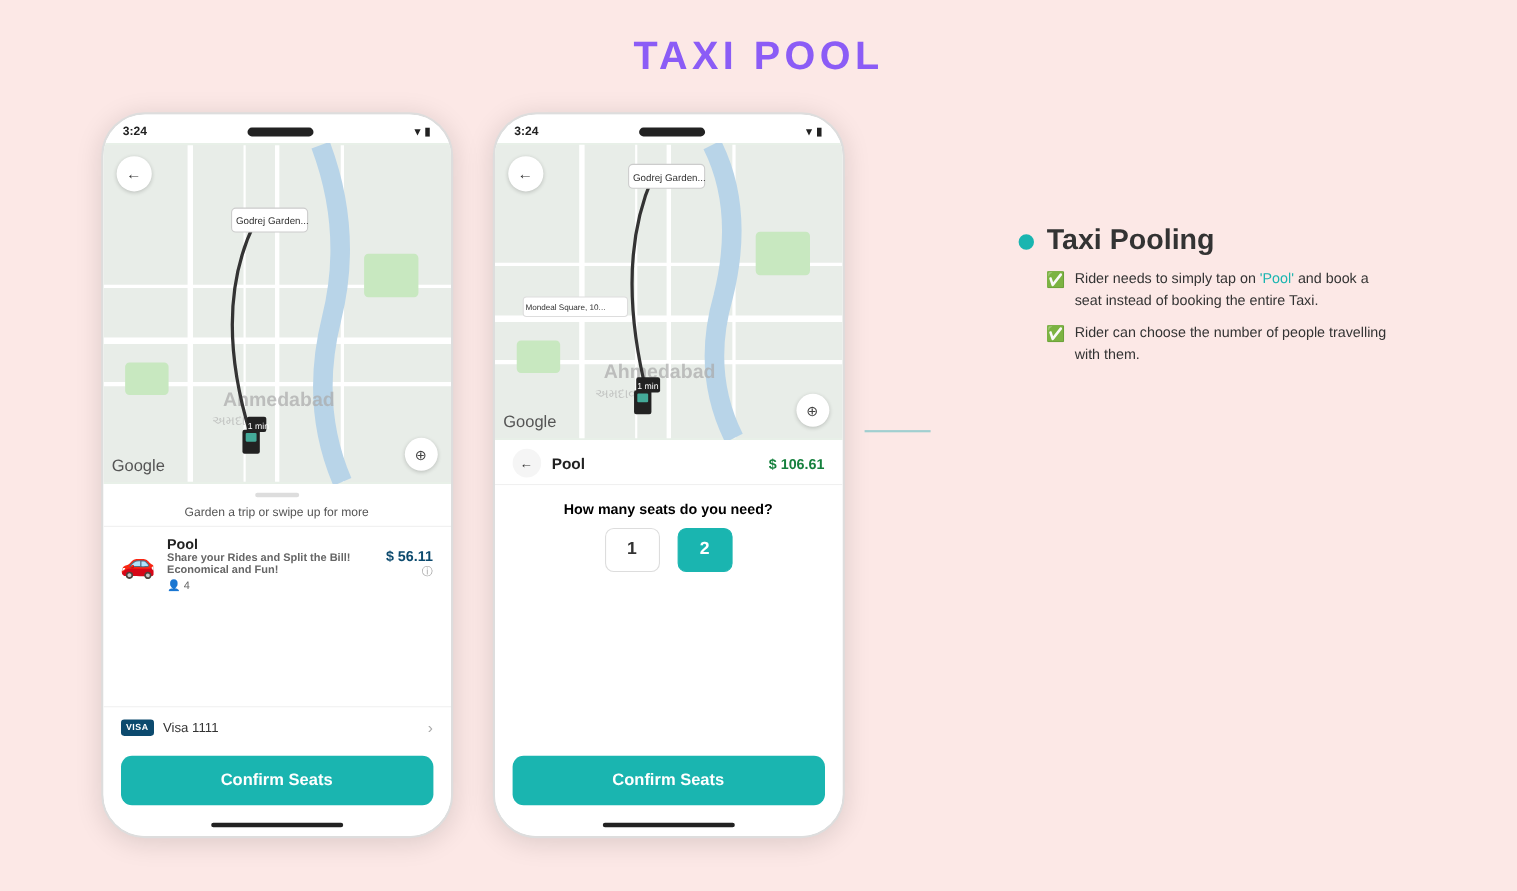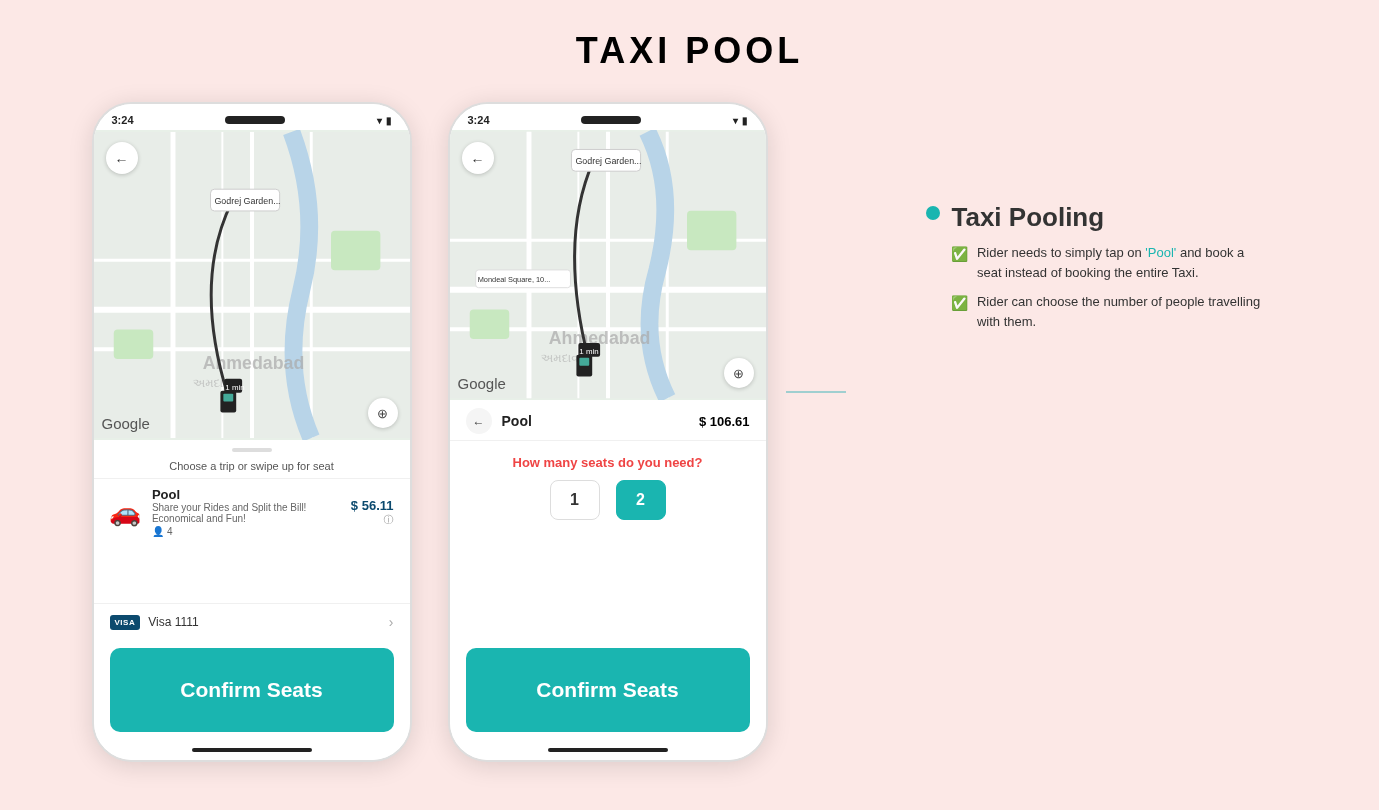--- a/index.html
+++ b/index.html
@@ -9,21 +9,21 @@
       min-height: 810px;
       width: 1379px;
       display: flex;
       flex-direction: column;
       align-items: center;
       padding: 30px 40px;
     }
     .page-title {
       font-size: 36px;
       font-weight: 700;
-      color: #000000;
+      color: #8b5cf6;
       letter-spacing: 4px;
       margin-bottom: 30px;
       text-transform: uppercase;
     }
     .main-content {
       display: flex;
       flex-direction: row;
       align-items: flex-start;
       gap: 0px;
       width: 100%;
@@ -156,20 +156,21 @@
       flex: 1;
     }
     .pool-title {
       font-size: 13px;
       font-weight: 700;
       color: #222;
     }
     .pool-desc {
       font-size: 10px;
       color: #666;
+      font-weight: bold;
     }
     .pool-seats {
       font-size: 10px;
       color: #666;
       margin-top: 2px;
     }
     .pool-price {
       font-size: 13px;
       font-weight: 600;
       color: #0c4a6e;
@@ -202,22 +203,22 @@
     }
     .chevron-right {
       color: #aaa;
       font-size: 14px;
     }
     .confirm-btn {
       background: #1ab5b0;
       color: #fff;
       border: none;
       border-radius: 10px;
-      padding: 30px;
-      font-size: 21px;
+      padding: 14px;
+      font-size: 15px;
       font-weight: 600;
       margin: 8px 16px 16px;
       cursor: pointer;
       text-align: center;
     }
     .phone-home-indicator {
       width: 120px;
       height: 4px;
       background: #222;
       border-radius: 2px;
@@ -246,27 +247,27 @@
     }
     .seat-panel-title {
       font-size: 14px;
       font-weight: 700;
       color: #222;
       flex: 1;
     }
     .seat-panel-price {
       font-size: 13px;
       font-weight: 600;
-      color: #000000;
+      color: #15803d;
     }
     .seat-question {
       text-align: center;
       font-size: 13px;
       font-weight: 600;
-      color: #ef4444;
+      color: #000000;
       padding: 14px 0 10px;
     }
     .seat-options {
       display: flex;
       justify-content: center;
       gap: 16px;
       padding: 0 0 10px;
     }
     .seat-btn {
       width: 50px;
@@ -300,21 +301,21 @@
       display: flex;
       flex-direction: column;
       justify-content: center;
       padding: 20px 40px;
       max-width: 420px;
       margin-left: 40px;
       margin-top: 80px;
     }
     .annotation-connector {
       display: flex;
-      align-items: flex-start;
+      align-items: center;
       gap: 12px;
       margin-bottom: 10px;
     }
     .annotation-dot {
       width: 14px;
       height: 14px;
       border-radius: 50%;
       background: #1ab5b0;
       border: 2.5px solid #1ab5b0;
       margin-top: 4px;
@@ -422,21 +423,21 @@
       
       <div class="map-back-btn">←</div>
       
       <div class="map-location-btn">⊕</div>
       
       <div class="google-logo">Google</div>
     </div>
 
     <div class="phone-bottom">
       <div class="swipe-indicator"></div>
-      <div class="panel-hint">Choose a trip or swipe up for seat</div>
+      <div class="panel-hint">Garden a trip or swipe up for more</div>
 
       <div class="pool-option">
         <div class="pool-icon">🚗</div>
         <div class="pool-info">
           <div class="pool-title">Pool</div>
           <div class="pool-desc">Share your Rides and Split the Bill! Economical and Fun!</div>
           <div class="pool-seats">👤 <span>4</span></div>
         </div>
         <div style="text-align:right;">
           <div class="pool-price">$ 56.11</div>

